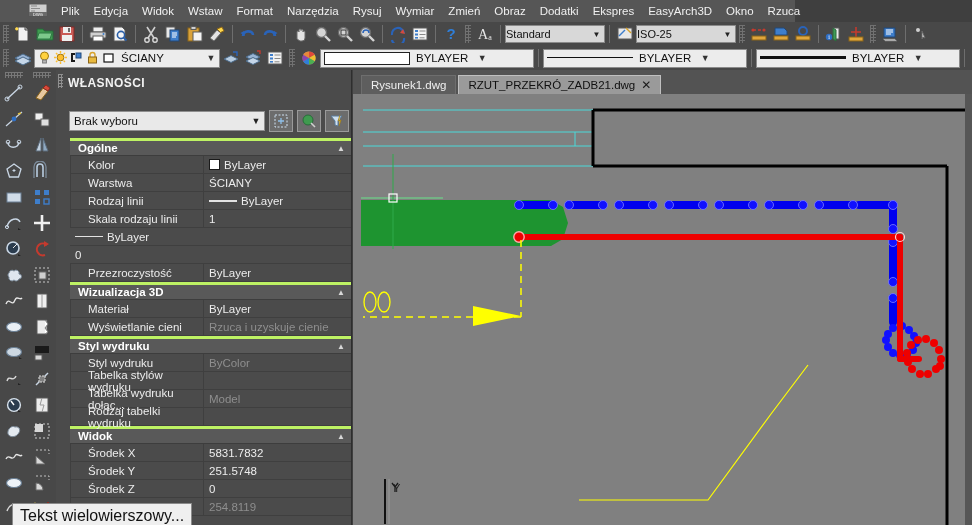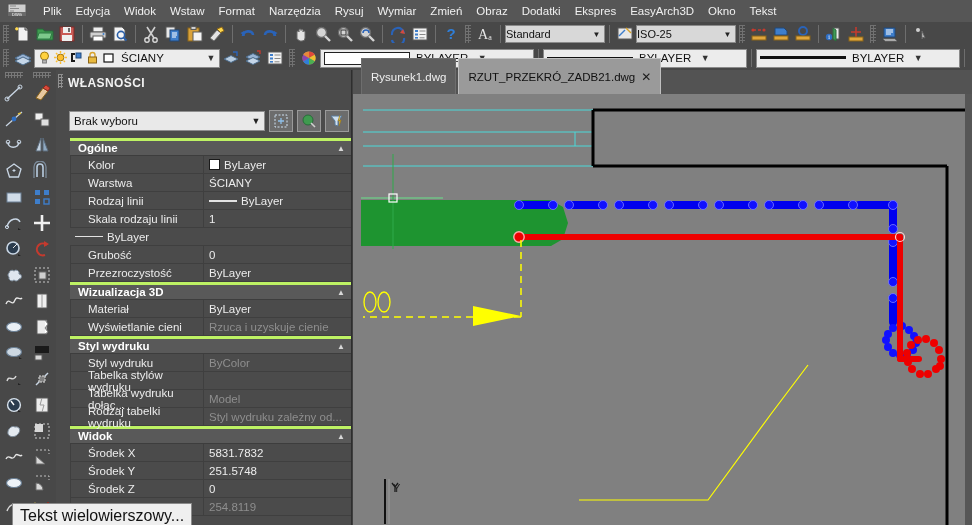--- a/index.html
+++ b/index.html
@@ -10,23 +10,23 @@
     background: #3f3f3f;
     font-family: "Liberation Sans", sans-serif;
     font-size: 11px;
     color: #e6e6e6;
     -webkit-font-smoothing: antialiased;
   }
   #app { position: relative; width: 972px; height: 525px; }
 
   
   .menubar {
-    position: absolute; top: 0; left: 0; width: 972px; height: 22px;
+    position: absolute; top: 0; left: 0; width: 795px; height: 22px;
     background: #565656;
-    display: flex; align-items: center;
+    display: flex; align-items: center; padding-left: 24px;
   }
   .menubar .applogo {
     width: 26px; height: 18px; margin-left: 4px; margin-right: 6px;
     display: flex; align-items: center; justify-content: center;
   }
   .menubar .mi {
     padding: 2px 7px; font-size: 11.5px; color: #f0f0f0; white-space: nowrap;
     line-height: 16px; cursor: default;
   }
 
@@ -171,21 +171,21 @@
   .vswatch { width: 11px; height: 11px; background: #fff; border: 1px solid #1a1a1a; flex: 0 0 auto; }
   .vline { width: 28px; height: 0; border-top: 2px solid #e2e2e2; flex: 0 0 auto; }
   .vline.thin { border-top-width: 1px; }
 
   
   .tabbar {
     position: absolute; left: 353px; top: 70px; width: 619px; height: 24px;
     background: #535353; display: flex; align-items: flex-end; padding-left: 8px;
   }
   .tab {
-    height: 36px; padding: 8px 9px; margin-right: 2px;
+    height: 19px; padding: 8px 9px; margin-right: 2px;
     display: flex; align-items: center; gap: 6px;
     font-size: 11.5px; color: #efefef; background: #5e5e5e;
     border: 1px solid #6e6e6e; border-bottom: none;
   }
   .tab.active { background: #9a9a9a; color: #101010; border-color: #c0c0c0; font-weight: normal; }
   .tab .x { font-size: 12px; line-height: 10px; color: #1a1a1a; }
   .tab:not(.active) .x { color: #e6e6e6; }
 
   
   .canvaswrap {
@@ -231,21 +231,21 @@
         <div class="mi">Format</div>
         <div class="mi">Narzędzia</div>
         <div class="mi">Rysuj</div>
         <div class="mi">Wymiar</div>
         <div class="mi">Zmień</div>
         <div class="mi">Obraz</div>
         <div class="mi">Dodatki</div>
         <div class="mi">Ekspres</div>
         <div class="mi">EasyArch3D</div>
         <div class="mi">Okno</div>
-        <div class="mi">Tekst</div>
+        <div class="mi">Rzuca</div>
       </div>
   </div>
 
   <div class="tbrow r1">
     <div class="grip"></div>
 
     <div class="ico">
       <svg width="18" height="18" viewBox="0 0 18 18">
         <path d="M4 2h7l3 3v11H4z" fill="#f2f2f2" stroke="#4a4a4a"></path>
         <path d="M11 2v3h3" fill="#c9c9c9" stroke="#4a4a4a"></path>
@@ -831,21 +831,20 @@
             <span>1</span>
           </div>
         </div>
         <div class="prow">
           <div class="v">
             <span class="vline thin"></span>
             <span>ByLayer</span>
           </div>
         </div>
         <div class="prow">
-          <div class="k">Grubość</div>
           <div class="v">
             <span>0</span>
           </div>
         </div>
         <div class="prow">
           <div class="k">Przezroczystość</div>
           <div class="v">
             <span>ByLayer</span>
           </div>
         </div>
@@ -882,23 +881,20 @@
           </div>
         </div>
         <div class="prow">
           <div class="k">Tabelka wydruku dołąc...</div>
           <div class="v dim">
             <span>Model</span>
           </div>
         </div>
         <div class="prow">
           <div class="k">Rodzaj tabelki wydruku</div>
-          <div class="v dim">
-            <span>Styl wydruku zależny od...</span>
-          </div>
         </div>
         <div class="grp">
           <span>Widok</span>
           <span class="chev">▲</span>
         </div>
         <div class="prow">
           <div class="k">Środek X</div>
           <div class="v">
             <span>5831.7832</span>
           </div>

